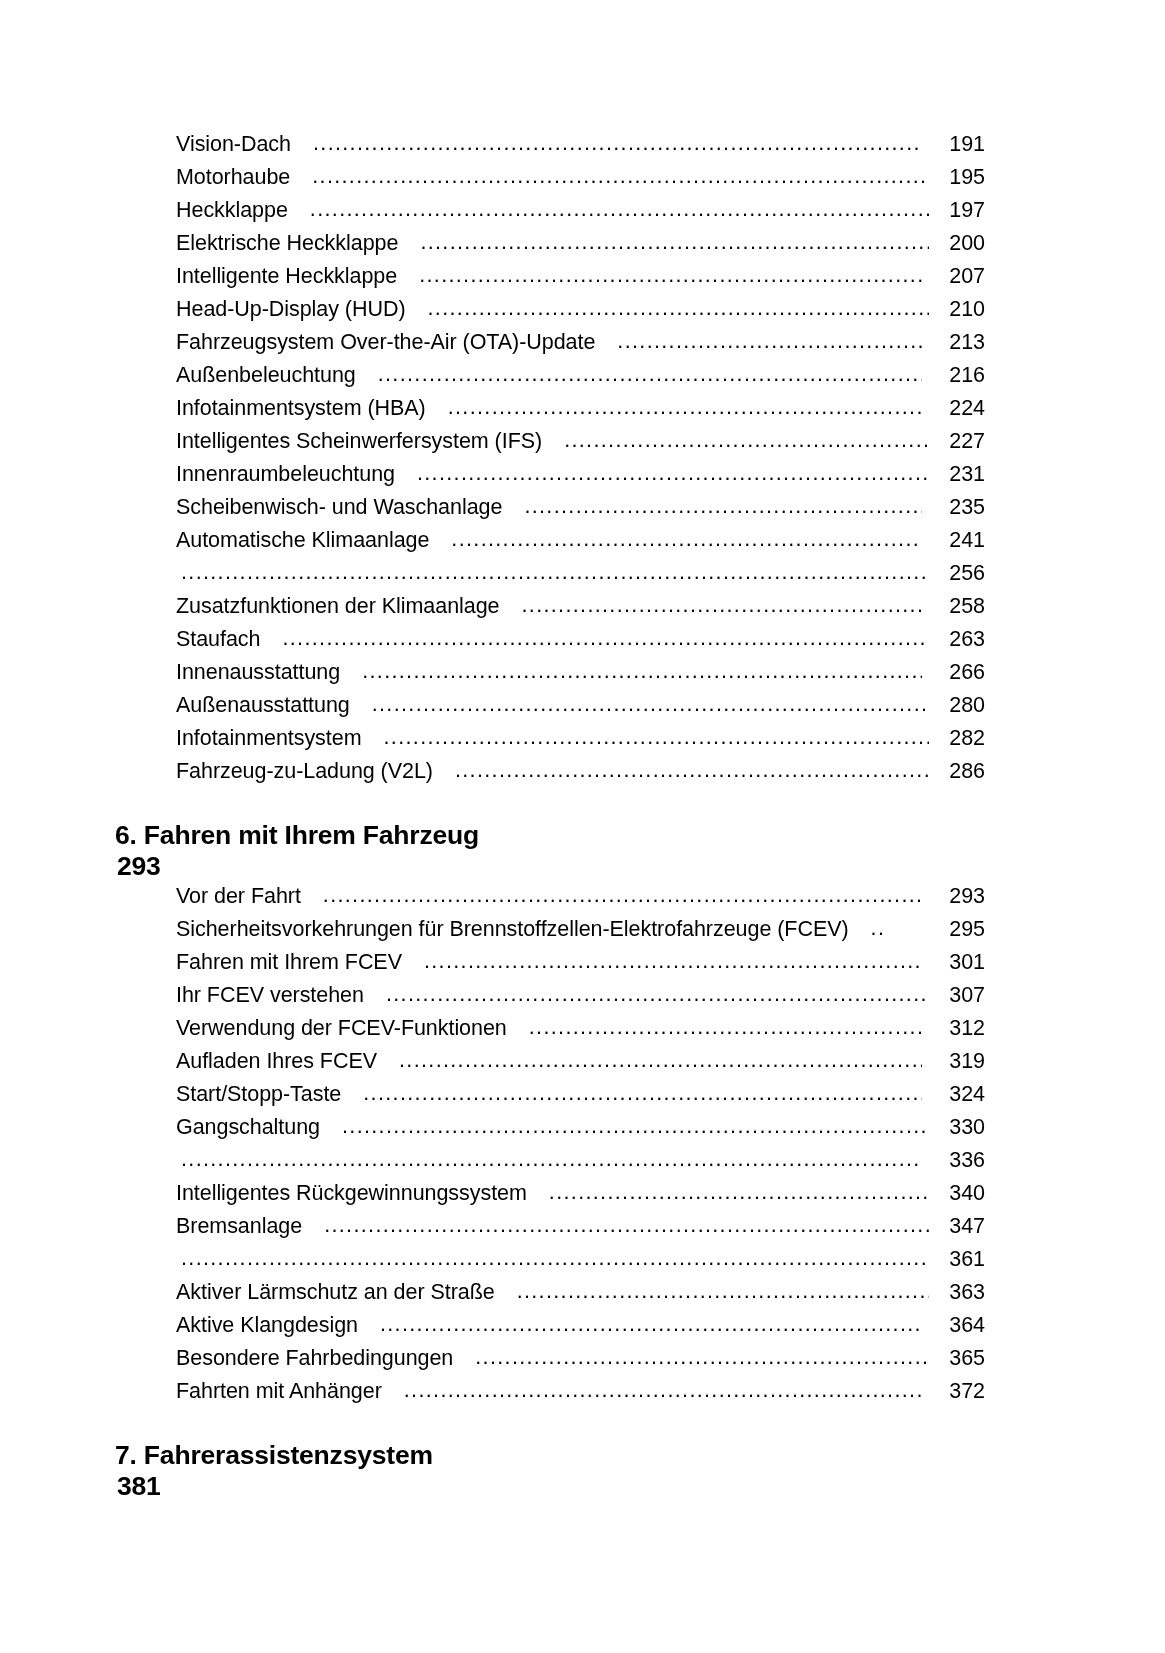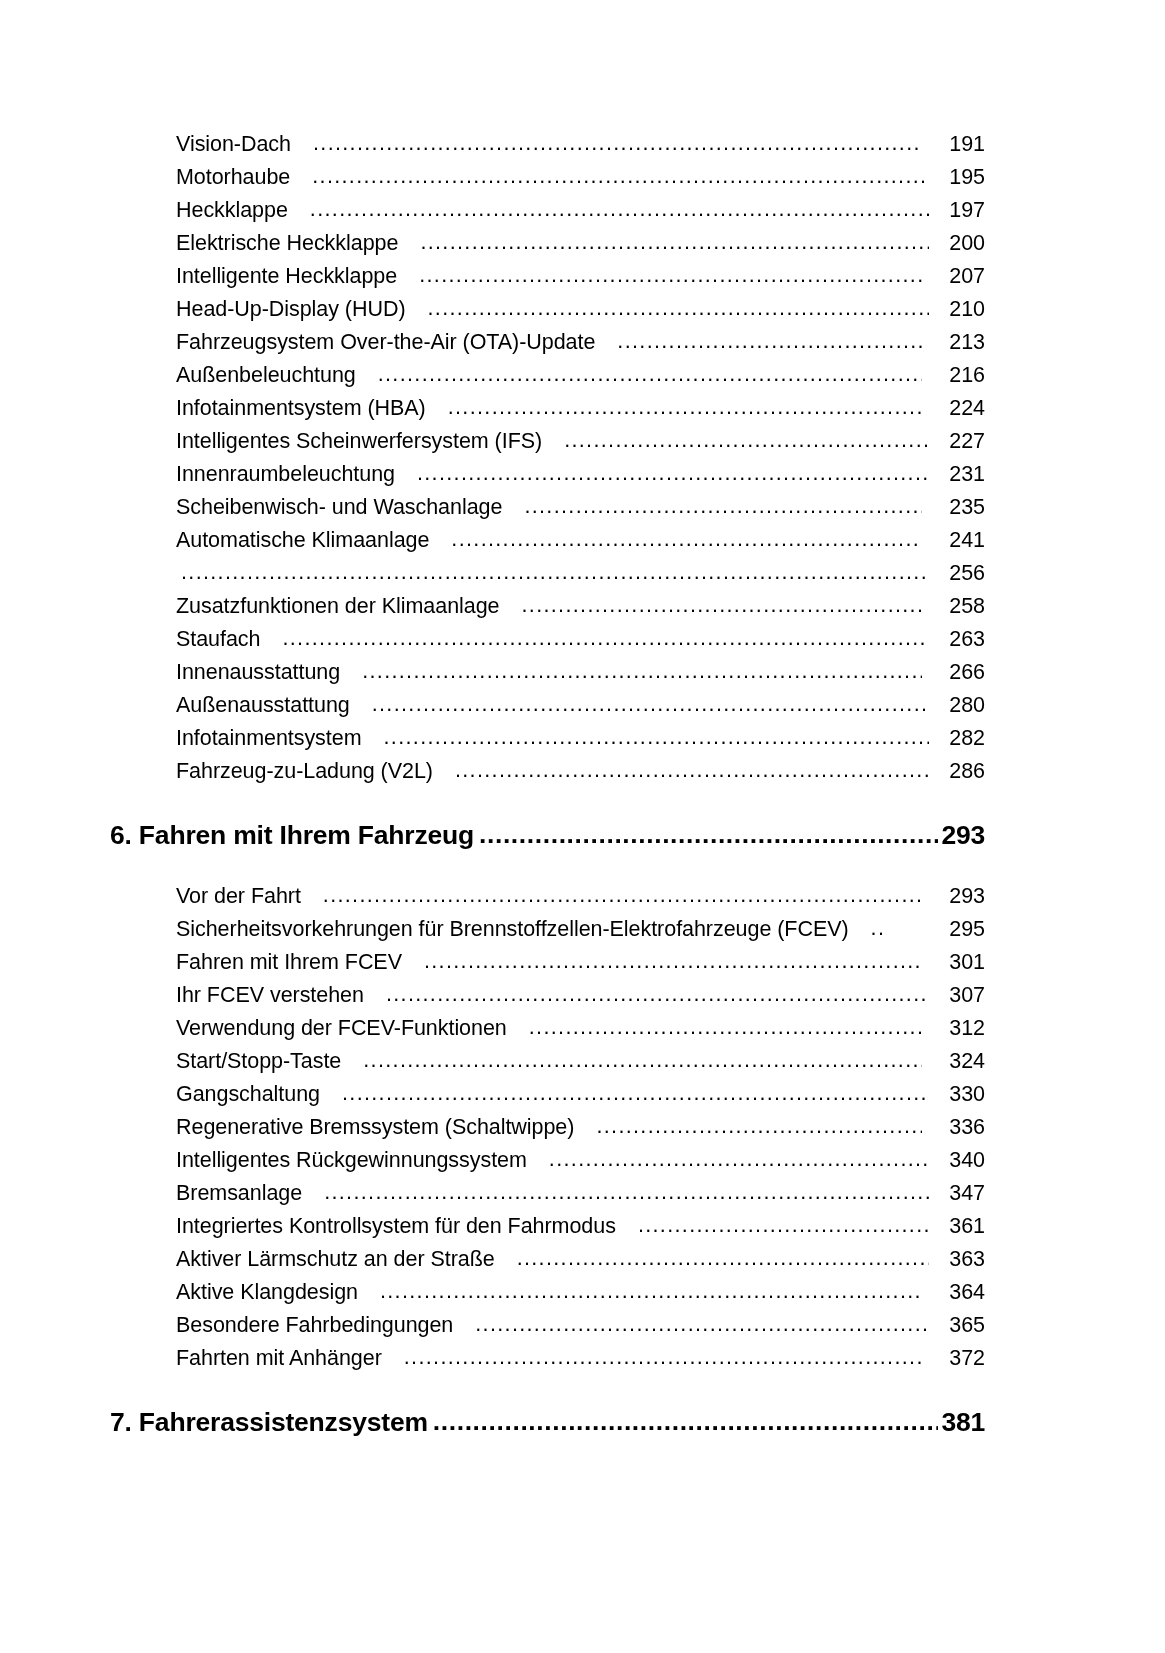--- a/index.html
+++ b/index.html
@@ -54,20 +54,21 @@
     font-size: 26.5px;
     font-weight: 700;
     letter-spacing: -0.2px;
   }
 
   .toc-row.gap-before {
     margin-top: 28px;
   }
   .toc-row.gap-after {
     margin-bottom: 18px;
+    flex-direction: column;
   }
 
   .row-label {
     white-space: nowrap;
     flex: 0 0 auto;
   }
 
   
   .row-leader {
     flex: 1 1 auto;
@@ -241,46 +242,49 @@
         <span class="row-label">Ihr FCEV verstehen</span>
         <span class="row-leader" aria-hidden="true"></span>
         <span class="row-page">307</span>
       </div>
       <div class="toc-row level-sub">
         <span class="row-label">Verwendung der FCEV-Funktionen</span>
         <span class="row-leader" aria-hidden="true"></span>
         <span class="row-page spaced">312</span>
       </div>
       <div class="toc-row level-sub">
+        <span class="row-label">Aufladen Ihres FCEV</span>
+        <span class="row-leader" aria-hidden="true"></span>
+        <span class="row-page spaced">319</span>
+      </div>
+      <div class="toc-row level-sub">
         <span class="row-label">Start/Stopp-Taste</span>
         <span class="row-leader" aria-hidden="true"></span>
         <span class="row-page spaced">324</span>
       </div>
       <div class="toc-row level-sub">
         <span class="row-label">Gangschaltung</span>
         <span class="row-leader" aria-hidden="true"></span>
         <span class="row-page">330</span>
       </div>
       <div class="toc-row level-sub">
-        <span class="row-label">Regenerative Bremssystem (Schaltwippe)</span>
         <span class="row-leader" aria-hidden="true"></span>
         <span class="row-page spaced">336</span>
       </div>
       <div class="toc-row level-sub">
         <span class="row-label">Intelligentes Rückgewinnungssystem</span>
         <span class="row-leader" aria-hidden="true"></span>
         <span class="row-page">340</span>
       </div>
       <div class="toc-row level-sub">
         <span class="row-label">Bremsanlage</span>
         <span class="row-leader" aria-hidden="true"></span>
         <span class="row-page">347</span>
       </div>
       <div class="toc-row level-sub">
-        <span class="row-label">Integriertes Kontrollsystem für den Fahrmodus</span>
         <span class="row-leader" aria-hidden="true"></span>
         <span class="row-page">361</span>
       </div>
       <div class="toc-row level-sub">
         <span class="row-label">Aktiver Lärmschutz an der Straße</span>
         <span class="row-leader" aria-hidden="true"></span>
         <span class="row-page">363</span>
       </div>
       <div class="toc-row level-sub">
         <span class="row-label">Aktive Klangdesign</span>

